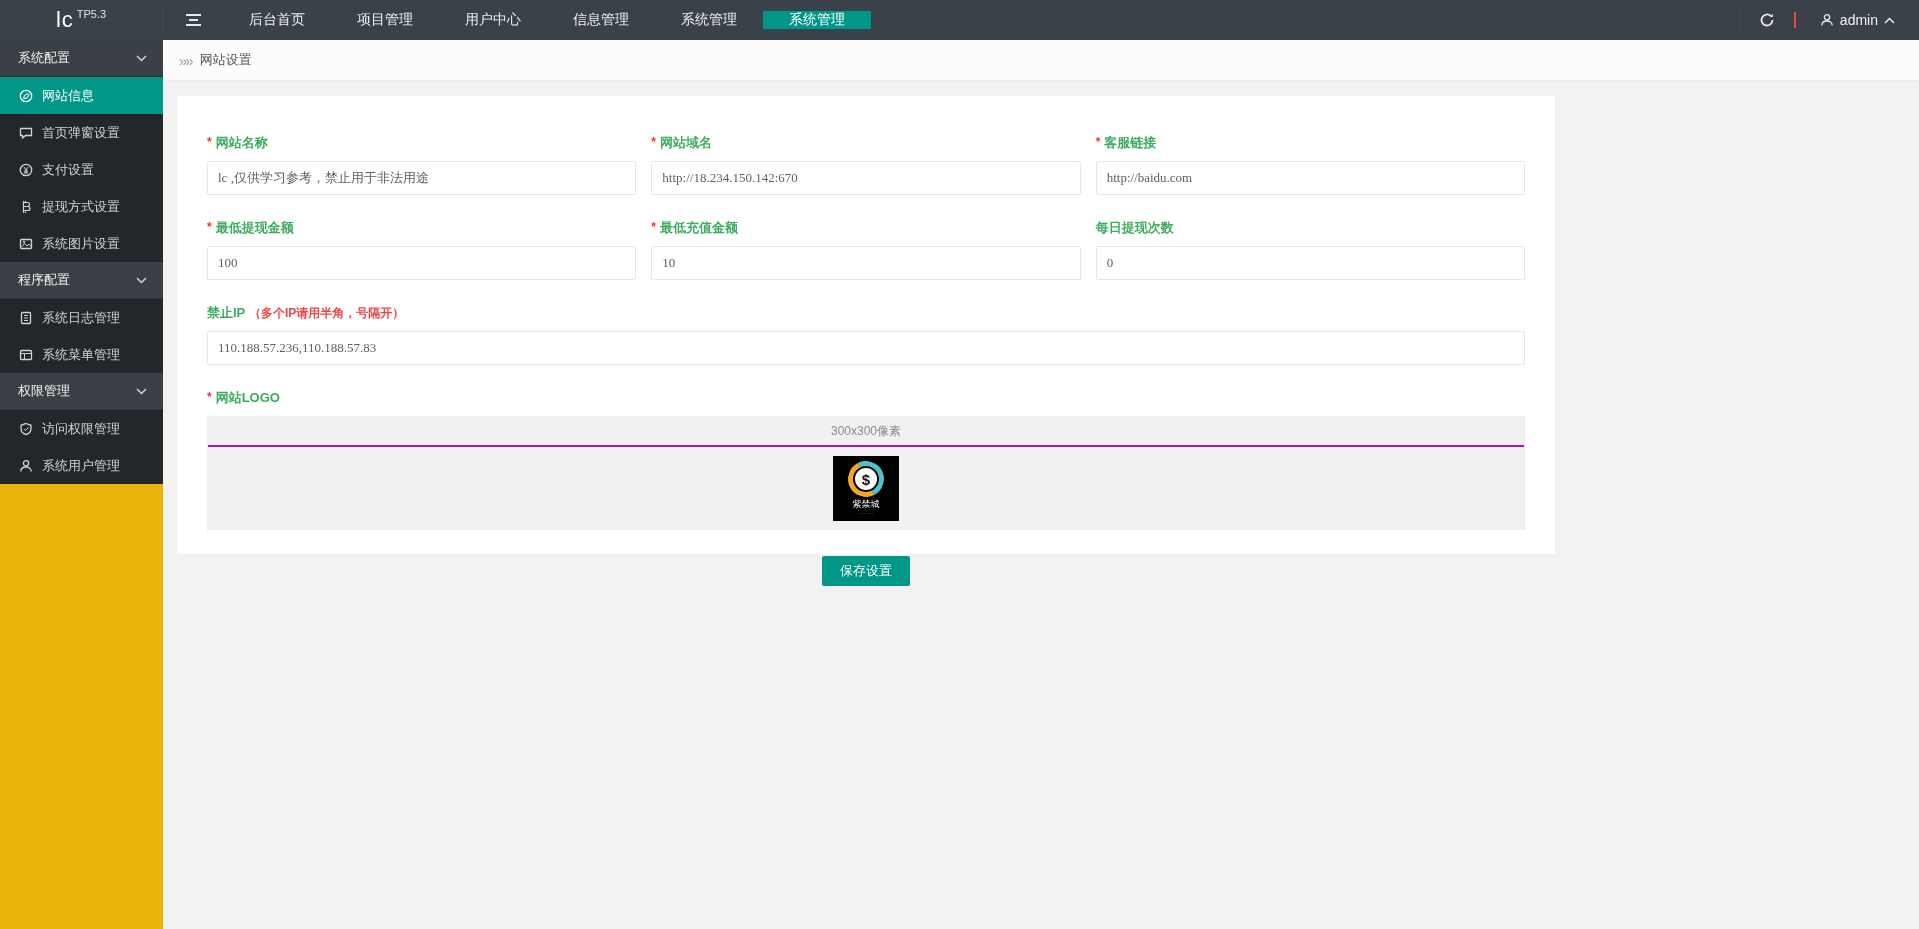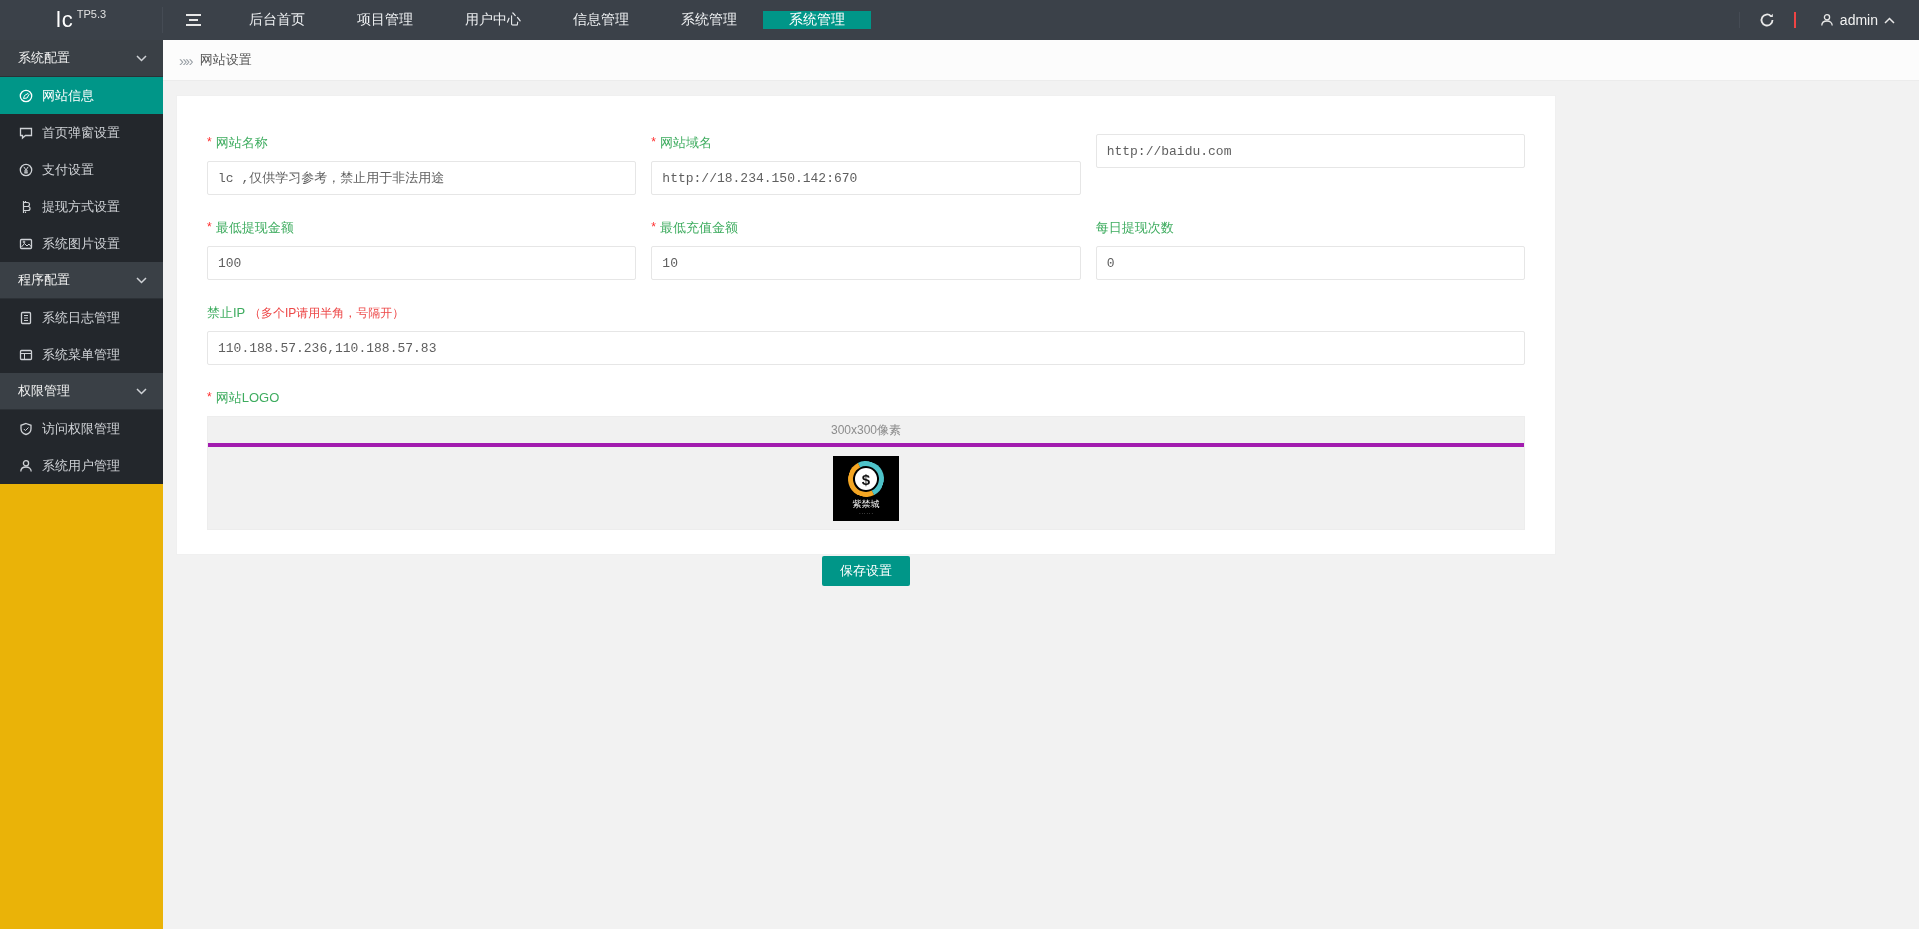--- a/index.html
+++ b/index.html
@@ -28,30 +28,30 @@
 
   
   .main { position:absolute; top:40px; left:163px; width:1756px; height:889px; background:#f2f2f2; }
   .breadcrumb-bar { height:41px; background:#fcfcfc; border-bottom:1px solid #ececec; display:flex; align-items:center; padding-left:16px; gap:8px; }
   .crumb-icon { color:#9aa0a6; font-size:15px; letter-spacing:-2px; }
   .crumb-text { font-size:13px; color:#555; }
 
   .card { position:absolute; top:55px; left:13px; width:1380px; height:460px; background:#fff; border:1px solid #f0f0f0; padding:38px 30px 0 30px; }
 
   .form-grid { display:grid; grid-template-columns:1fr 1fr 1fr; column-gap:15px; row-gap:24px; }
-  .field-label { font-size:13px; color:#3eac5f; margin-bottom:9px; }
+  .field-label { font-size:13px; color:#3eac5f; margin-bottom:9px;font-weight:bold; }
   .req { color:#ff2e2e; margin-right:4px; font-size:12px; vertical-align:1px; }
   .hint { color:#ed4747; font-size:12px; }
-  .field input { width:100%; height:20px; border:1px solid #e6e6e6; border-radius:2px; padding:16px 10px; font-size:13px; color:#5f5f5f; background:#fff; outline:none; font-family:Liberation Mono, monospace; }
+  .field input { width:100%; height:20px; border:1px solid #e6e6e6; border-radius:2px; padding:16px 10px; font-size:13px; color:#5f5f5f; background:#fff; outline:none; font-family:Liberation Serif, serif; }
   .full { grid-column:1 / -1; }
 
   
   .logo-field { margin-top:24px; }
   .upload-box { margin-top:9px; border:1px solid #ededed; background:#f1f1f1; }
-  .upload-head { height:30px; display:flex; align-items:center; justify-content:center; font-size:12px; color:#8c8c8c; border-bottom:4px solid #a21caf; }
+  .upload-head { height:30px; display:flex; align-items:center; justify-content:center; font-size:12px; color:#8c8c8c; border-bottom:2px solid #a21caf; }
   .upload-body { height:82px; display:flex; align-items:center; justify-content:center; }
   .site-logo { width:66px; height:65px; background:#000; display:flex; flex-direction:column; align-items:center; justify-content:center; gap:2px; cursor:pointer; }
   .logo-ring { width:36px; height:36px; border-radius:50%; border:5px solid #f5a623; border-top-color:#4ec3c9; border-right-color:#4ec3c9; display:flex; align-items:center; justify-content:center; transform:rotate(18deg); }
   .logo-dollar { width:22px; height:22px; border-radius:50%; background:#fff; color:#111; font-weight:bold; font-size:15px; display:flex; align-items:center; justify-content:center; transform:rotate(-18deg); }
   .logo-cn { color:#fff; font-size:9px; line-height:10px; }
   .logo-sub { color:#fff; font-size:4px; line-height:5px; opacity:.85; }
 
   .save-row { display:flex; justify-content:center; margin-top:26px; }
   .save-btn { background:#009688; color:#fff; border:none; border-radius:2px; height:30px; padding:0 18px; font-size:13px; cursor:pointer; font-family:"Liberation Sans","DejaVu Sans",sans-serif; }
 </style>
@@ -214,20 +214,21 @@
 
       <div class="field">
         <div class="field-label"><span class="req">*</span><span>网站名称</span></div>
         <input type="text" value="lc ,仅供学习参考，禁止用于非法用途" style="">
       </div>
       <div class="field">
         <div class="field-label"><span class="req">*</span><span>网站域名</span></div>
         <input type="text" value="http://18.234.150.142:670" style="">
       </div>
       <div class="field">
+        <div class="field-label"><span class="req">*</span><span>客服链接</span></div>
         <input type="text" value="http://baidu.com" style="">
       </div>
 
       <div class="field">
         <div class="field-label"><span class="req">*</span><span>最低提现金额</span></div>
         <input type="text" value="100" style="">
       </div>
       <div class="field">
         <div class="field-label"><span class="req">*</span><span>最低充值金额</span></div>
         <input type="text" value="10" style="">

